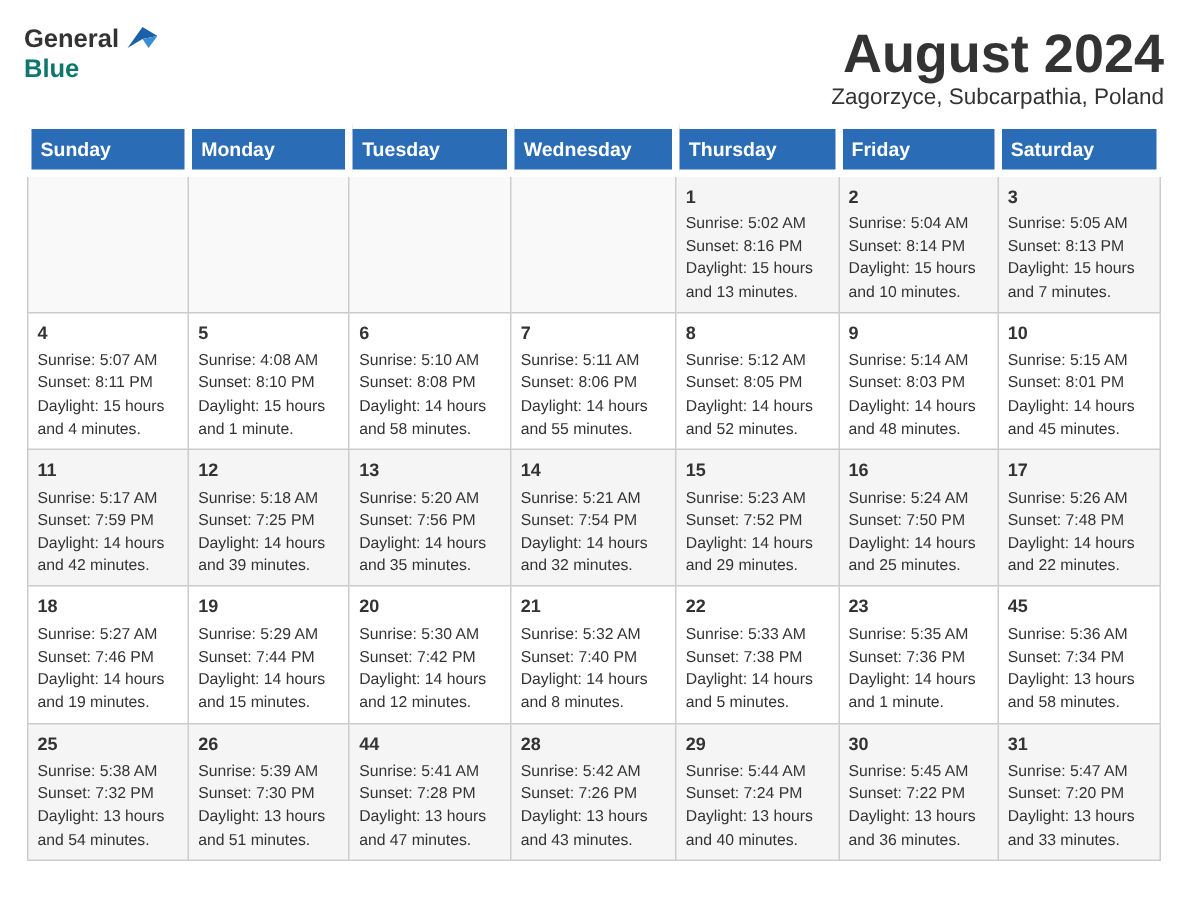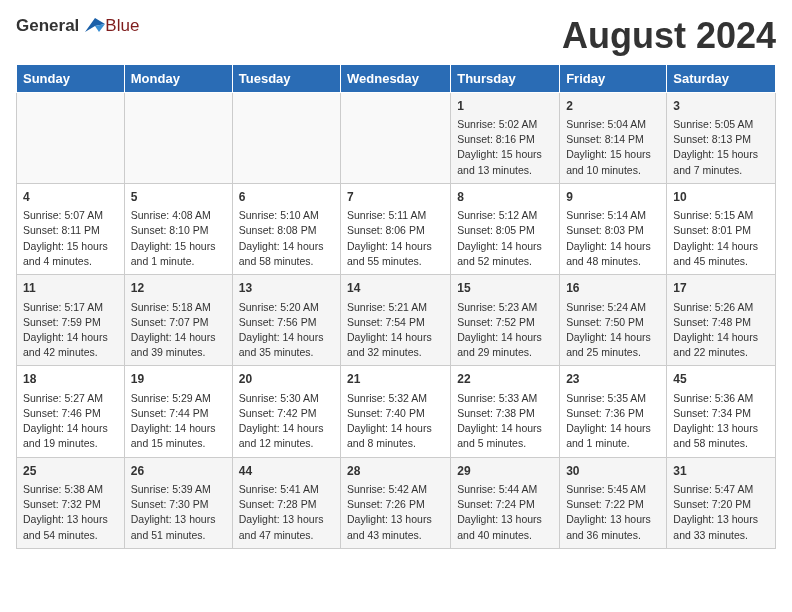--- a/index.html
+++ b/index.html
@@ -11,20 +11,21 @@
       padding: 16px;
     }
     .header {
       display: flex;
       align-items: flex-start;
       justify-content: space-between;
       margin-bottom: 8px;
     }
     .logo {
       display: flex;
+      flex-direction: column;
       align-items: flex-start;
     }
     .logo-line {
       display: flex;
       align-items: center;
       gap: 2px;
     }
     .title-block {
       text-align: right;
     }
@@ -44,21 +45,21 @@
     }
     thead tr {
       background: #2a6cb5;
     }
     thead th {
       color: #fff;
       font-size: 13px;
       font-weight: bold;
       padding: 6px 6px;
       text-align: left;
-      border: 1px solid #ffffff;
+      border: 5px solid #ffffff;
     }
     tbody tr {
       vertical-align: top;
     }
     tbody td {
       border: 1px solid #ccc;
       padding: 5px 6px;
       font-size: 10.5px;
       color: #333;
       line-height: 1.45;
@@ -91,25 +92,26 @@
 <div class="header">
   <div class="logo">
     <div class="logo-line">
       <span style="font-size:17px;font-weight:bold;color:#333;">General</span>
       <svg width="22" height="18" viewBox="0 0 22 18" style="margin-left:2px;margin-top:-2px;">
         <polygon points="2,16 12,2 22,8 12,10" fill="#1a5fa8"></polygon>
         <polygon points="12,10 22,8 16,16" fill="#3a8fd4"></polygon>
       </svg>
     </div>
     <div>
-      <span style="font-size:17px;font-weight:normal;color:#7f1d1d;">Blue</span>
+      <span style="font-size:17px;font-weight:bold;color:#0f766e;">Blue</span>
     </div>
   </div>
   <div class="title-block">
     <div class="cal-title">August 2024</div>
+    <div class="cal-subtitle">Zagorzyce, Subcarpathia, Poland</div>
   </div>
 </div>
 
 <table>
   <thead>
     <tr>
     <th>Sunday</th>
         <th>Monday</th>
         <th>Tuesday</th>
         <th>Wednesday</th>
@@ -201,21 +203,21 @@
         <td>
           <span class="day-num">11</span>
           <div>Sunrise: 5:17 AM</div>
           <div>Sunset: 7:59 PM</div>
           <div>Daylight: 14 hours</div>
           <div>and 42 minutes.</div>
         </td>
         <td>
           <span class="day-num">12</span>
           <div>Sunrise: 5:18 AM</div>
-          <div>Sunset: 7:07 PM</div>
+          <div>Sunset: 7:25 PM</div>
           <div>Daylight: 14 hours</div>
           <div>and 39 minutes.</div>
         </td>
         <td>
           <span class="day-num">13</span>
           <div>Sunrise: 5:20 AM</div>
           <div>Sunset: 7:56 PM</div>
           <div>Daylight: 14 hours</div>
           <div>and 35 minutes.</div>
         </td>

